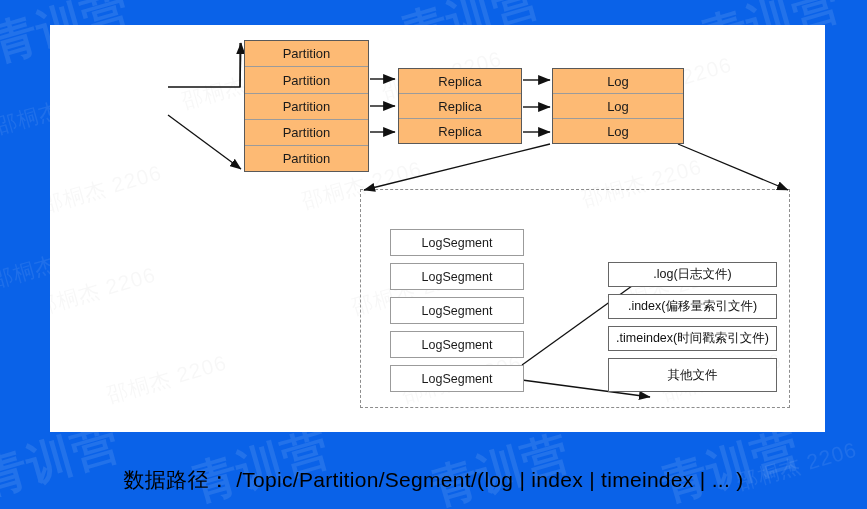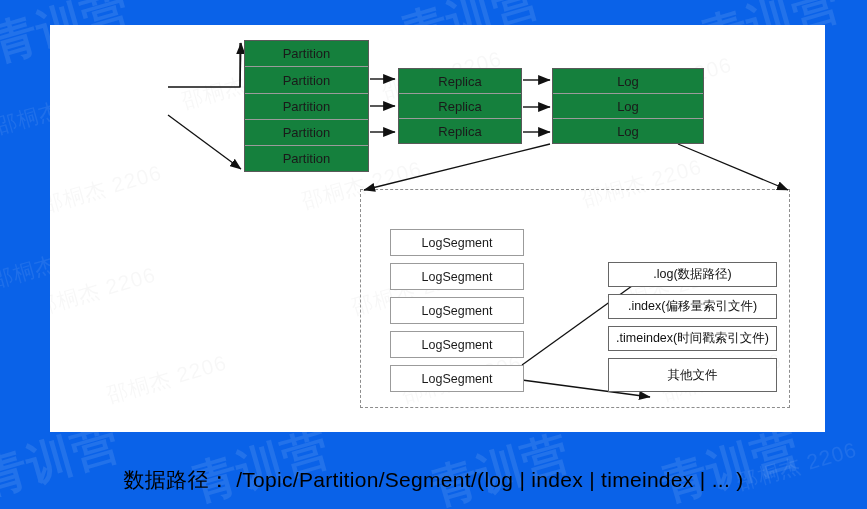--- a/index.html
+++ b/index.html
@@ -73,21 +73,21 @@
     z-index: 4;
   }
   .stack > .row {
     box-sizing: border-box;
     border-bottom: 1px solid #9b9b9b;
     display: flex;
     align-items: center;
     justify-content: center;
     font-size: 13px;
     color: #1a1a1a;
-    background: #15803d;
+    background: #fdba74;
   }
   .stack > .row:last-child { border-bottom: none; }
 
   .dashed-region {
     position: absolute;
     box-sizing: border-box;
     border: 1px dashed #8d8d8d;
     background: transparent;
     z-index: 2;
   }
@@ -210,35 +210,35 @@
       <div class="row" style="height:26px;">Partition</div>
       <div class="row" style="height:25px;">Partition</div>
     </div>
 
     <div class="stack" style="left:348px; top:43px; width:124px; height:76px;">
       <div class="row" style="height:25px;">Replica</div>
       <div class="row" style="height:25px;">Replica</div>
       <div class="row" style="height:24px;">Replica</div>
     </div>
 
-    <div class="stack" style="left:502px; top:43px; width:152px; height:76px;">
+    <div class="stack" style="left:502px; top:43px; width:132px; height:76px;">
       <div class="row" style="height:25px;">Log</div>
       <div class="row" style="height:25px;">Log</div>
       <div class="row" style="height:24px;">Log</div>
     </div>
 
     <div class="dashed-region" style="left:310px; top:164px; width:430px; height:219px;"></div>
 
     <div class="seg" style="left:340px; top:204px; width:134px; height:27px;">LogSegment</div>
     <div class="seg" style="left:340px; top:238px; width:134px; height:27px;">LogSegment</div>
     <div class="seg" style="left:340px; top:272px; width:134px; height:27px;">LogSegment</div>
     <div class="seg" style="left:340px; top:306px; width:134px; height:27px;">LogSegment</div>
     <div class="seg" style="left:340px; top:340px; width:134px; height:27px;">LogSegment</div>
 
-    <div class="filebox" style="left:558px; top:237px; width:169px; height:25px;">.log(数据路径)</div>
+    <div class="filebox" style="left:558px; top:237px; width:169px; height:25px;">.log(日志文件)</div>
     <div class="filebox" style="left:558px; top:269px; width:169px; height:25px;">.index(偏移量索引文件)</div>
     <div class="filebox" style="left:558px; top:301px; width:169px; height:25px;">.timeindex(时间戳索引文件)</div>
     <div class="filebox" style="left:558px; top:333px; width:169px; height:34px;">其他文件</div>
 
   </div>
 
   <div class="caption">数据路径： /Topic/Partition/Segment/(log | index | timeindex | ... )</div>
 
 </div>
 

